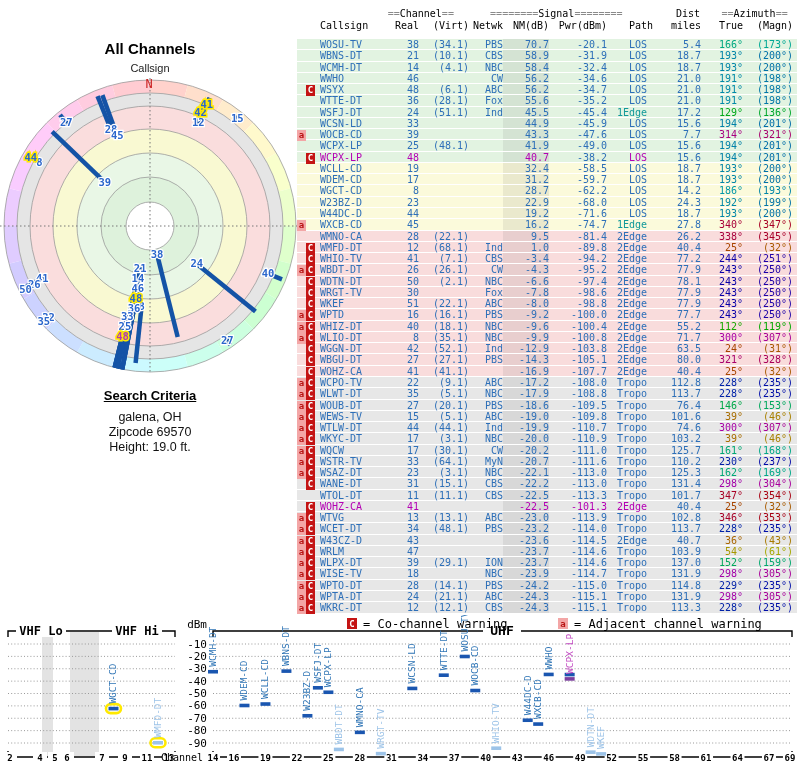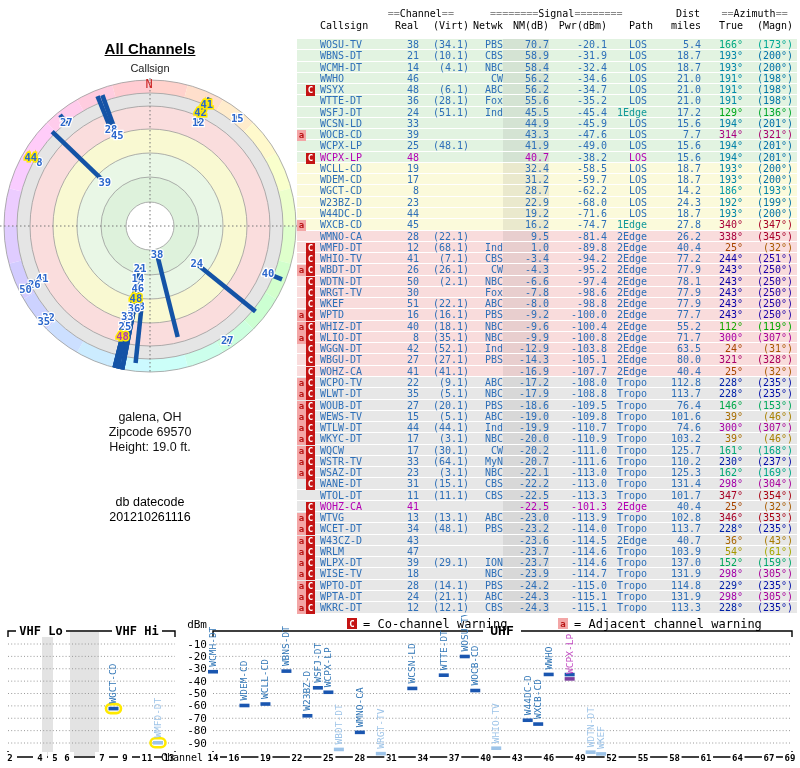--- a/index.html
+++ b/index.html
@@ -30,21 +30,21 @@
   .mk{display:inline-block;width:9px;height:11px;font-size:9px;font-weight:bold;text-align:center;
       line-height:11px;font-family:"DejaVu Sans Mono",monospace;}
   .mkC{background:#c41414;color:#fff;}
   .mka{background:#f3a6a6;color:#b81414;}
   svg text{font-family:"DejaVu Sans Mono",monospace;}
 </style>
 </head>
 <body>
 <div id="app">
 
-<div class="abs title" style="top:40px;text-decoration:underline;">All Channels</div>
+<div class="abs title" style="top:40px;">All Channels</div>
 <div class="abs" id="truenorth">Callsign</div>
 
 <svg id="radar" class="abs" style="top:58px;left:0;" width="300" height="320">
       <path d="M150,22 A146,146 0 0 1 187.78758058496803,26.974829361796026 L184.42293299863525,39.53186510355391 A133,133 0 0 0 150,35 Z" fill="hsl(7.5,100%,90%)"></path>
       <path d="M187.78758058496803,26.974829361796026 A146,146 0 0 1 223,41.56029104747195 L216.5,52.81862129666965 A133,133 0 0 0 184.42293299863525,39.53186510355391 Z" fill="hsl(22.5,100%,90%)"></path>
       <path d="M223,41.56029104747195 A146,146 0 0 1 253.23759005323592,64.76240994676405 L244.0452018978108,73.95479810218917 A133,133 0 0 0 216.5,52.81862129666965 Z" fill="hsl(37.5,100%,90%)"></path>
       <path d="M253.23759005323592,64.76240994676405 A146,146 0 0 1 276.439708952528,94.99999999999999 L265.1813787033303,101.49999999999999 A133,133 0 0 0 244.0452018978108,73.95479810218917 Z" fill="hsl(52.5,100%,90%)"></path>
       <path d="M276.439708952528,94.99999999999999 A146,146 0 0 1 291.025170638204,130.21241941503197 L278.4681348964461,133.57706700136475 A133,133 0 0 0 265.1813787033303,101.49999999999999 Z" fill="hsl(67.5,100%,90%)"></path>
       <path d="M291.025170638204,130.21241941503197 A146,146 0 0 1 296,168 L283,168 A133,133 0 0 0 278.4681348964461,133.57706700136475 Z" fill="hsl(82.5,100%,90%)"></path>
       <path d="M296,168 A146,146 0 0 1 291.025170638204,205.78758058496805 L278.4681348964461,202.42293299863528 A133,133 0 0 0 283,168 Z" fill="hsl(97.5,100%,90%)"></path>
@@ -136,29 +136,26 @@
       <text x="34.375865369123886" y="230.4134391702015" text-anchor="middle" font-size="10.5" font-weight="bold" fill="#2a66cc" stroke="#ffffff" stroke-width="2.4" paint-order="stroke">26</text>
       <text x="25.465800127240215" y="234.95334416759698" text-anchor="middle" font-size="10.5" font-weight="bold" fill="#2a66cc" stroke="#ffffff" stroke-width="2.4" paint-order="stroke">50</text>
       <text x="39.41028798753476" y="107.65099999999998" text-anchor="middle" font-size="10.5" font-weight="bold" fill="#2a66cc" stroke="#ffffff" stroke-width="2.4" paint-order="stroke">8</text>
       <text x="30.750033949690362" y="102.65099999999998" text-anchor="middle" font-size="10.5" font-weight="bold" fill="#2a66cc" stroke="#ffe900" stroke-width="3" paint-order="stroke">44</text>
       <text x="104.8297765775347" y="127.87962228539777" text-anchor="middle" font-size="10.5" font-weight="bold" fill="#2a66cc" stroke="#ffffff" stroke-width="2.4" paint-order="stroke">39</text>
       <text x="66.2588528445623" y="68.08829549276678" text-anchor="middle" font-size="10.5" font-weight="bold" fill="#2a66cc" stroke="#ffffff" stroke-width="2.4" paint-order="stroke">27</text>
       <text x="111.02967608694263" y="75.04506360941711" text-anchor="middle" font-size="10.5" font-weight="bold" fill="#2a66cc" stroke="#ffffff" stroke-width="2.4" paint-order="stroke">28</text>
       <text x="117.21531714137471" y="81.42482414194596" text-anchor="middle" font-size="10.5" font-weight="bold" fill="#2a66cc" stroke="#ffffff" stroke-width="2.4" paint-order="stroke">45</text>
     </svg>
 
+<div class="abs" id="search-head">Search Criteria</div>
 <div class="abs" id="search-lines" style="top:410px;left:0;">
       <div class="abs crit-line" style="position: relative;">galena, OH</div>
       <div class="abs crit-line" style="position: relative;">Zipcode 69570</div>
       <div class="abs crit-line" style="position: relative;">Height: 19.0 ft.</div>
     </div>
-<div class="abs" id="dbblock">
-  <div>db datecode</div>
-  <div>201210261116</div>
-</div>
 
 <div class="abs" id="tbl">
       <div class="hrow">
         <span class="cell ca"></span>
         <span class="cell cC"></span>
         <span class="cell ccs"></span>
         <span class="cell" style="width:76px;text-align:center"><span class="hdr-deco">==</span>Channel<span class="hdr-deco">==</span></span>
         <span class="cell cnw"></span>
         <span class="cell" style="width:150px;text-align:center"><span class="hdr-deco">========</span>Signal<span class="hdr-deco">========</span></span>
         <span class="cell" style="width:94px;text-align:right">Dist&nbsp;&nbsp;</span>

